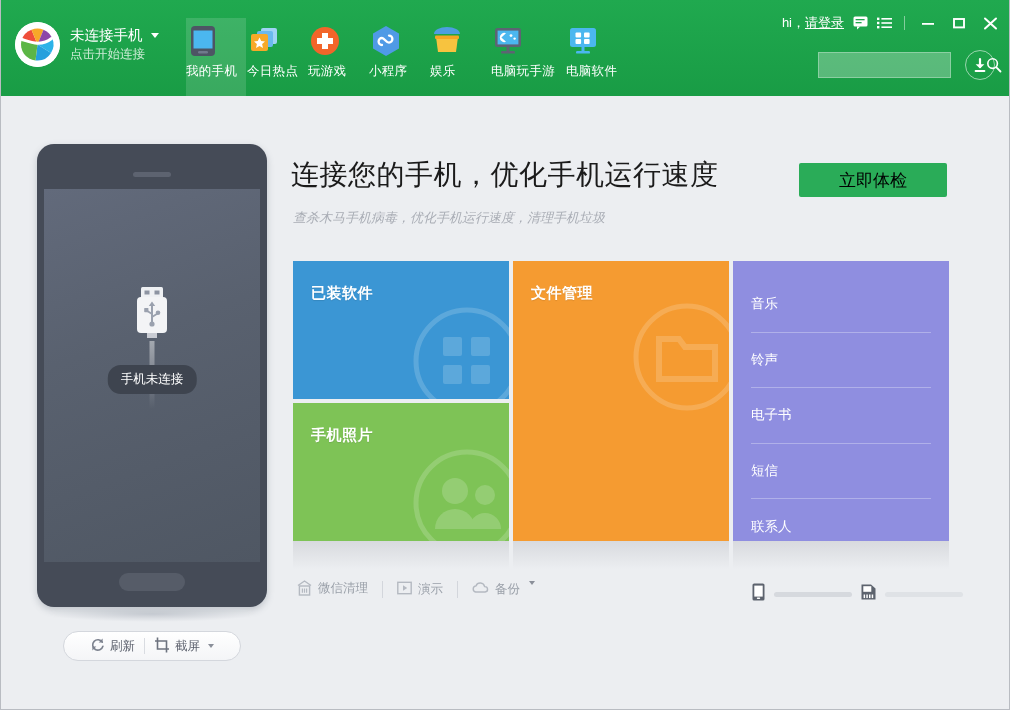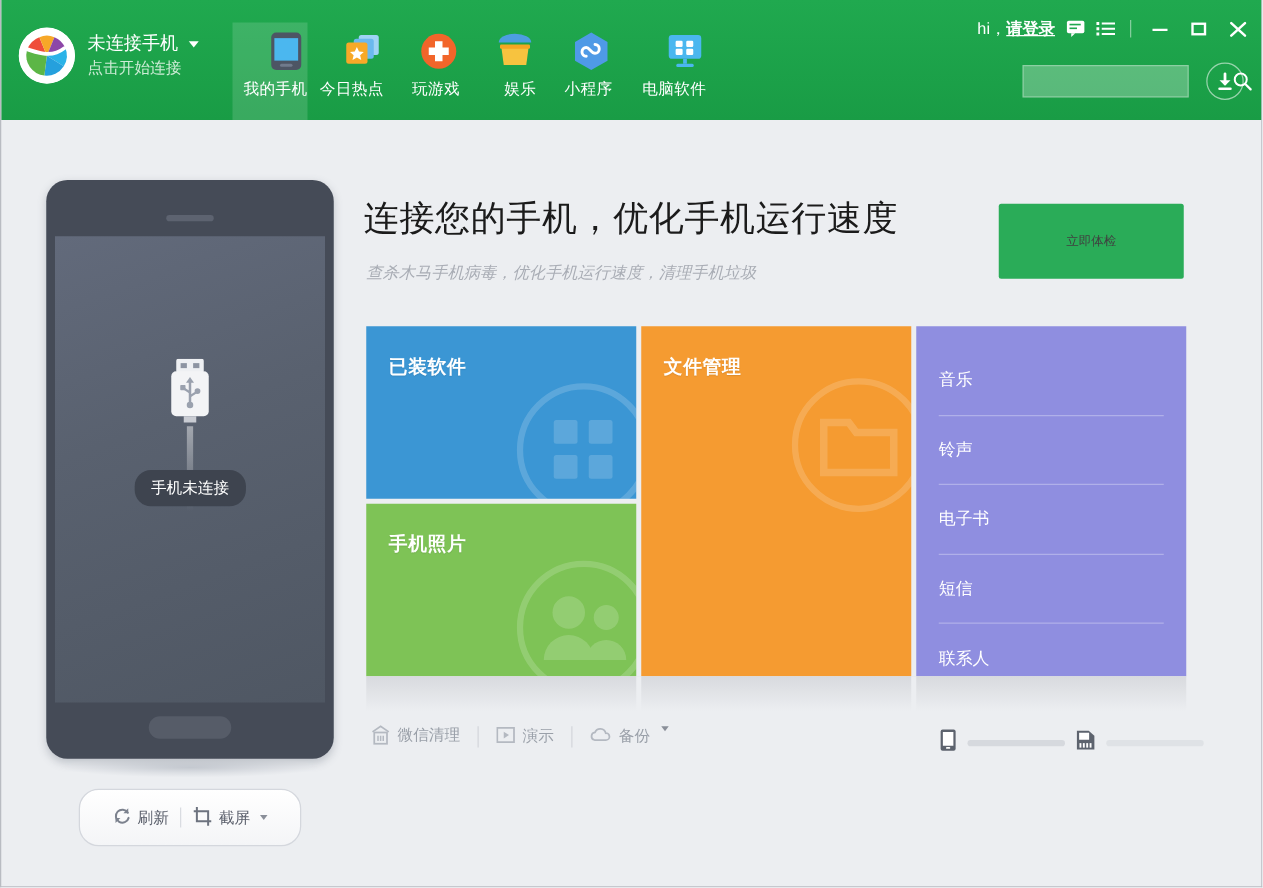--- a/index.html
+++ b/index.html
@@ -51,21 +51,21 @@
   }
   .brand-line2 { font-size: 12.5px; color: #cdecd6; margin-top: 3px; }
 
   .navtabs {
     position: absolute; left: 185px; top: 18px;
     display: flex; align-items: flex-start;
   }
   .tab {
     width: 60px; height: 78px;
     padding-top: 6px;
-    display: flex; flex-direction: column; align-items: flex-end;
+    display: flex; flex-direction: column; align-items: flex-start;
     cursor: pointer; position: relative;
     margin-right: 1px;
   }
   .tab.wide { width: 74px; }
   .tab.active { background: rgba(255,255,255,0.14); }
   .tab-icon {
     width: 34px; height: 34px;
     display: flex; align-items: center; justify-content: center;
     position: relative;
   }
@@ -77,21 +77,21 @@
     position: absolute; right: 9px; top: 2px;
     width: 9px; height: 9px; border-radius: 50%;
     background: #e8251a;
   }
 
   .header-right {
     position: absolute; right: 10px; top: 14px;
     display: flex; align-items: center; gap: 9px;
   }
   .login-text { font-size: 13px; color: #ffffff; cursor: pointer; }
-  .login-text u { text-decoration: underline; font-weight: bold; }
+  .login-text u { text-decoration: underline; }
   .hicon { cursor: pointer; display: flex; align-items: center; }
   .vdiv { width: 1px; height: 14px; background: rgba(255,255,255,.45); margin: 0 3px; }
   .wbtn {
     width: 22px; height: 18px; display: flex;
     align-items: center; justify-content: center; cursor: pointer;
   }
 
   .searchwrap {
     position: absolute; right: 60px; top: 52px;
     width: 133px; height: 26px;
@@ -142,32 +142,32 @@
   .usb-wrap {
     position: absolute; left: 50%; transform: translateX(-50%); top: 98px;
     width: 40px; text-align: center;
   }
   .usb-cord {
     position: absolute; left: 50%; transform: translateX(-50%); top: 152px;
     width: 5px; height: 68px;
     background: linear-gradient(180deg,rgba(255,255,255,.45),rgba(255,255,255,0));
   }
   .tooltip {
-    position: absolute; left: 50%; transform: translateX(-50%); top: 187px;
+    position: absolute; left: 50%; transform: translateX(-50%); top: 176px;
     background: #3e444f; color: #ffffff;
     font-size: 12.5px; padding: 6px 13px; border-radius: 13px;
     white-space: nowrap;
   }
   .phone-shadow {
     position: absolute; left: 10px; top: 462px; width: 210px; height: 16px;
     background: radial-gradient(ellipse at center, rgba(120,130,145,.30) 0%, rgba(120,130,145,0) 70%);
   }
   .phone-actions {
     position: absolute; left: 26px; top: 487px;
-    width: 178px; height: 46px;
+    width: 178px; height: 30px;
     background: linear-gradient(180deg,#ffffff,#f4f5f7);
     border: 1px solid #d4d7dd; border-radius: 16px;
     display: flex; align-items: center; justify-content: center;
     font-size: 12.5px; color: #5a5f6b;
   }
   .pa-btn { display: flex; align-items: center; gap: 5px; cursor: pointer; padding: 0 9px; }
   .pa-sep { width: 1px; height: 16px; background: #d9dce1; }
   .mini-caret {
     width: 0; height: 0; margin-left: 3px;
     border-left: 3.5px solid transparent;
@@ -179,23 +179,23 @@
   .hero-title {
     position: absolute; left: 290px; top: 60px;
     font-size: 28px; color: #1b1b1b; letter-spacing: .5px;
   }
   .hero-sub {
     position: absolute; left: 292px; top: 113px;
     font-size: 13px; color: #a9adb5; font-style: italic;
   }
   .checkup-btn {
     position: absolute; left: 798px; top: 67px;
-    width: 148px; height: 60px;
-    background: #2aac58; color: #404040;
-    font-size: 10px; border: none; border-radius: 2px;
+    width: 148px; height: 34px;
+    background: #2aac58; color: #000000;
+    font-size: 17px; border: none; border-radius: 2px;
     cursor: pointer; font-family: inherit;
   }
 
   
   .tiles {
     position: absolute; left: 292px; top: 165px;
     width: 656px; height: 280px;
     display: grid;
     grid-template-columns: 216px 216px 216px;
     grid-template-rows: 138px 138px;
@@ -319,39 +319,53 @@
             <path d="M12 7h6v5h5v6h-5v5h-6v-5H7v-6h5z" fill="#ffffff"></path>
           </svg>
         </div>
         <div class="tab-label">玩游戏</div>
       </div>
 
 
 
       <div class="tab">
         <div class="tab-icon">
+          <svg width="30" height="32" viewBox="0 0 30 32">
+            <path d="M15 1 L28 8.5 V23.5 L15 31 L2 23.5 V8.5 Z" fill="#4f9ae6"></path>
+            <path d="M11 20 c-2 0 -3.4-1.6 -3.4-3.5 s1.4-3.5 3.4-3.5 c2.6 0 4 4.6 7 4.6 c2 0 3.4-1.6 3.4-3.5 s-1.4-3.5-3.4-3.5" stroke="#ffffff" stroke-width="2.3" fill="none" stroke-linecap="round"></path>
+          </svg>
+        </div>
+        <div class="tab-label">小程序</div>
+      </div>
+
+      <div class="tab">
+        <div class="tab-icon">
           <svg width="30" height="30" viewBox="0 0 30 30">
             <path d="M4 11 h22 l-2 15 h-18z" fill="#f7c33f"></path>
             <path d="M2 8 a13 7 0 0 1 26 0 z" fill="#4d9ee0"></path>
             <rect x="3" y="9.5" width="24" height="3.5" rx="1" fill="#f5a623"></rect>
           </svg>
         </div>
         <div class="tab-label">娱乐</div>
       </div>
 
-      <div class="tab">
+      <div class="tab wide">
         <div class="tab-icon">
-          <svg width="30" height="32" viewBox="0 0 30 32">
-            <path d="M15 1 L28 8.5 V23.5 L15 31 L2 23.5 V8.5 Z" fill="#4f9ae6"></path>
-            <path d="M11 20 c-2 0 -3.4-1.6 -3.4-3.5 s1.4-3.5 3.4-3.5 c2.6 0 4 4.6 7 4.6 c2 0 3.4-1.6 3.4-3.5 s-1.4-3.5-3.4-3.5" stroke="#ffffff" stroke-width="2.3" fill="none" stroke-linecap="round"></path>
-          </svg>
-        </div>
-        <div class="tab-label">小程序</div>
-      </div>
-
+          <svg width="32" height="32" viewBox="0 0 32 32">
+            <rect x="3" y="3" width="26" height="19" rx="2.5" fill="#5d6473"></rect>
+            <rect x="5.6" y="5.6" width="20.8" height="13.8" fill="#4bb7ef"></rect>
+            <path d="M14 8.2 a4.6 4.6 0 1 0 0 8.6 l-4.6-4.3z" fill="#ffffff"></path>
+            <circle cx="19" cy="10.6" r="1.4" fill="#ffffff"></circle>
+            <circle cx="22.6" cy="13.6" r="1.2" fill="#ffffff"></circle>
+            <rect x="14.5" y="22" width="3" height="4" fill="#5d6473"></rect>
+            <rect x="9" y="26" width="14" height="2.6" rx="1.2" fill="#5d6473"></rect>
+          </svg>
+        </div>
+        <div class="tab-label">电脑玩手游</div>
+      </div>
 
       <div class="tab wide">
         <div class="tab-icon">
           <svg width="32" height="32" viewBox="0 0 32 32">
             <rect x="3" y="3" width="26" height="19" rx="2.5" fill="#4bb7ef"></rect>
             <g fill="#ffffff">
               <rect x="8.5" y="7.5" width="5.6" height="5" rx="1"></rect>
               <rect x="17" y="7.5" width="5.6" height="5" rx="1"></rect>
               <rect x="8.5" y="14" width="5.6" height="5" rx="1"></rect>
               <rect x="17" y="14" width="5.6" height="5" rx="1"></rect>

